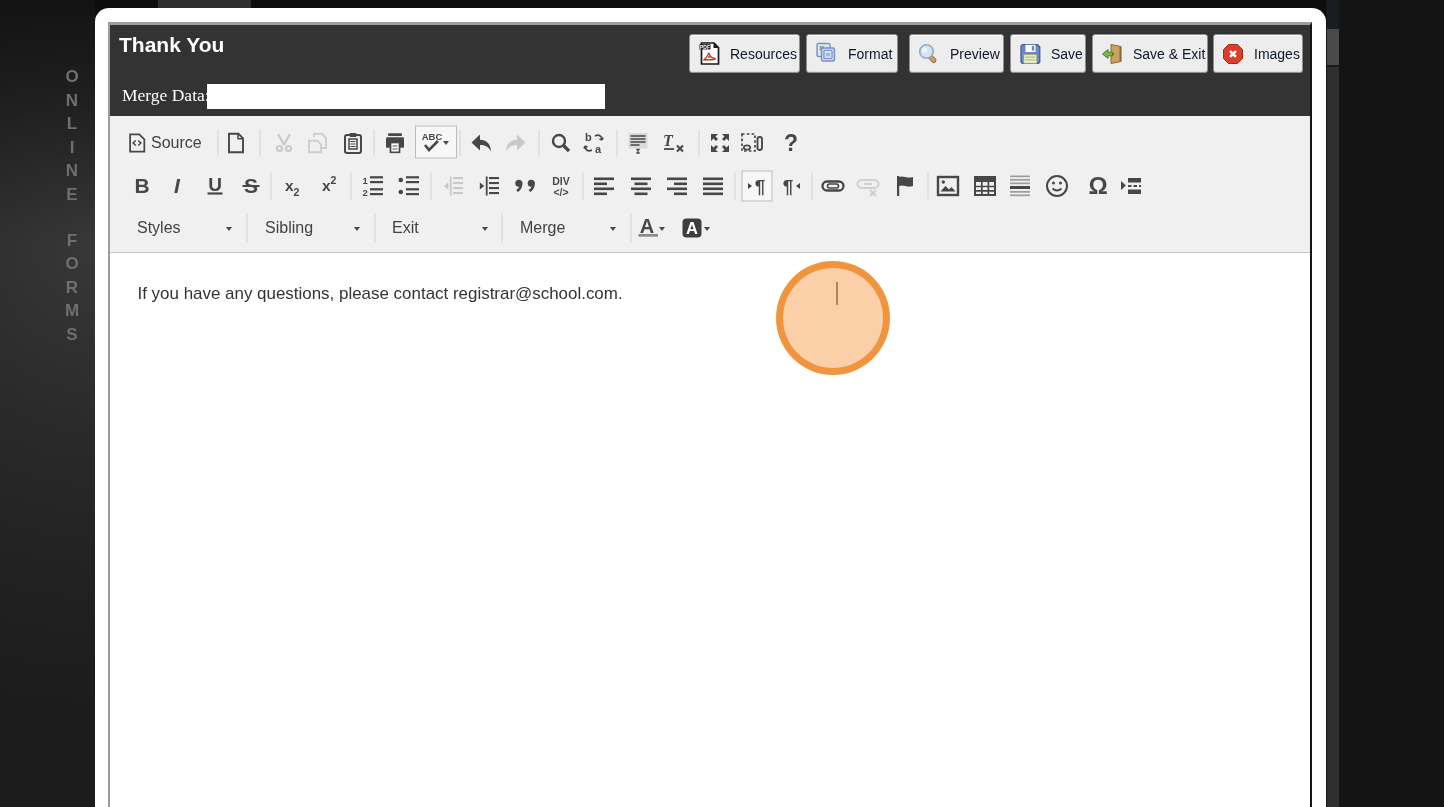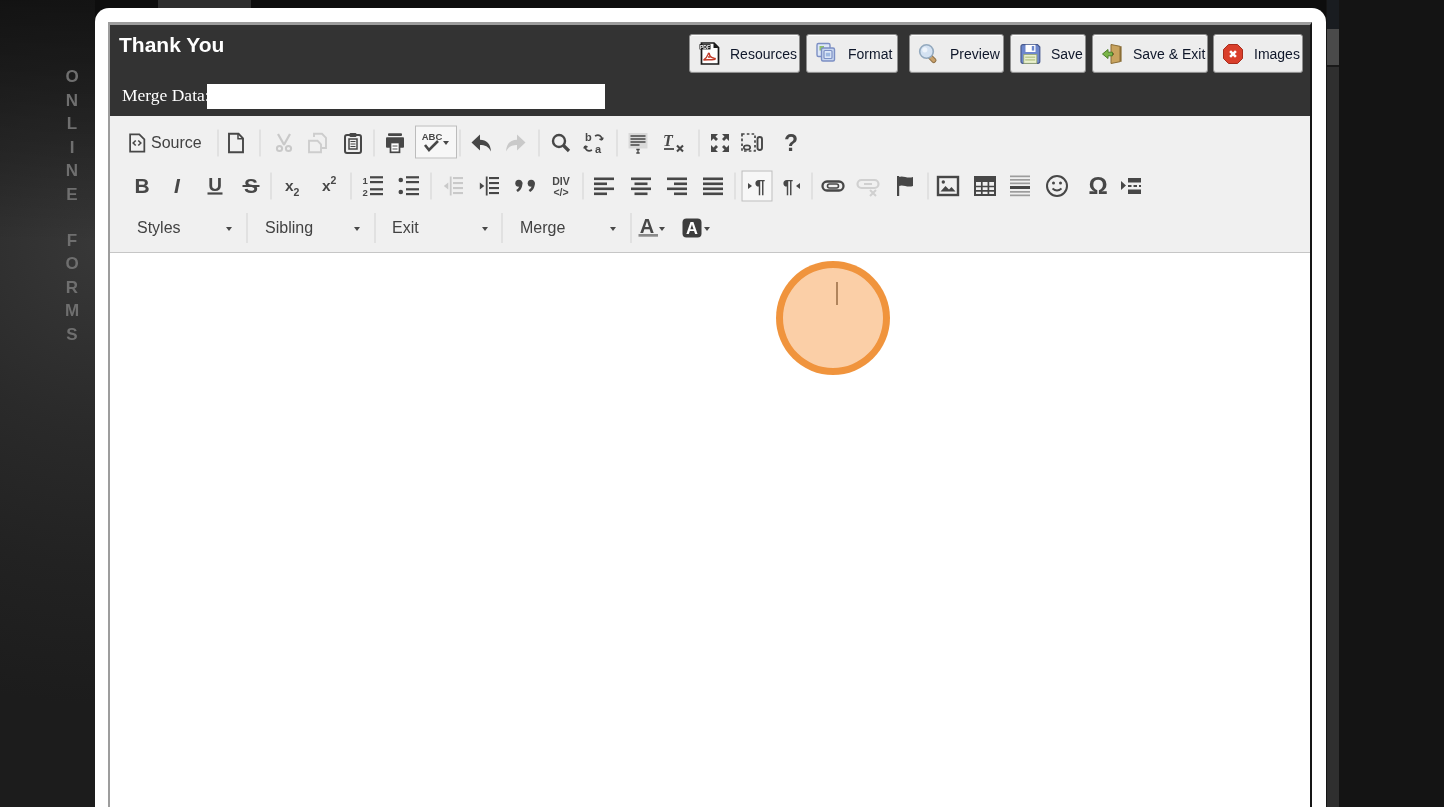--- a/index.html
+++ b/index.html
@@ -516,20 +516,21 @@
         <div class="tbi" style="left:581.5px;top:112px;">
           <svg width="26" height="26" viewBox="0 0 26 26">
                 <rect x="3.5" y="3.5" width="19" height="19" rx="4" fill="#3d3d3d"></rect>
                 <text x="13" y="19" font-size="16.5" font-weight="bold" fill="#fff" text-anchor="middle" font-family="Liberation Sans">A</text>
               </svg>
         </div>
         <div class="caret" style="left:596.5px;top:113px;"></div>
         </div>
         <div id="content">
           <div class="inner">
+            <p>If you have any questions, please contact registrar@school.com.</p>
           </div>
         </div>
       </div>
     </div>
   </div>
   <div id="caretbar"></div>
   <div id="circle"></div>
 </div>
 
 </body></html>

